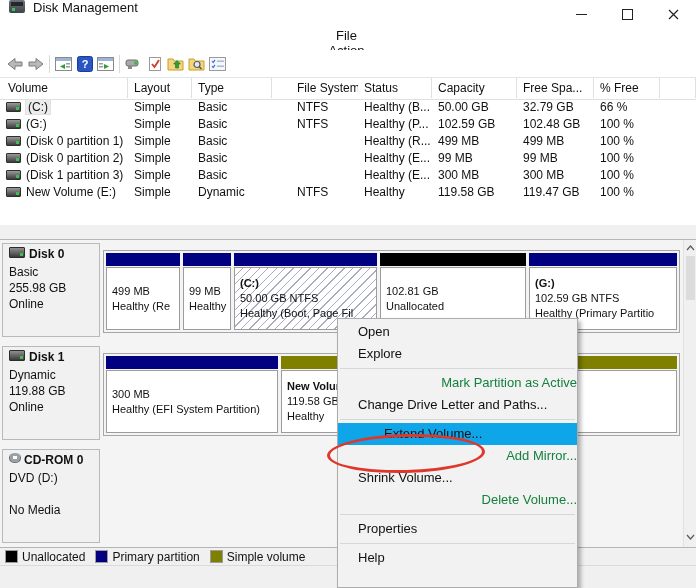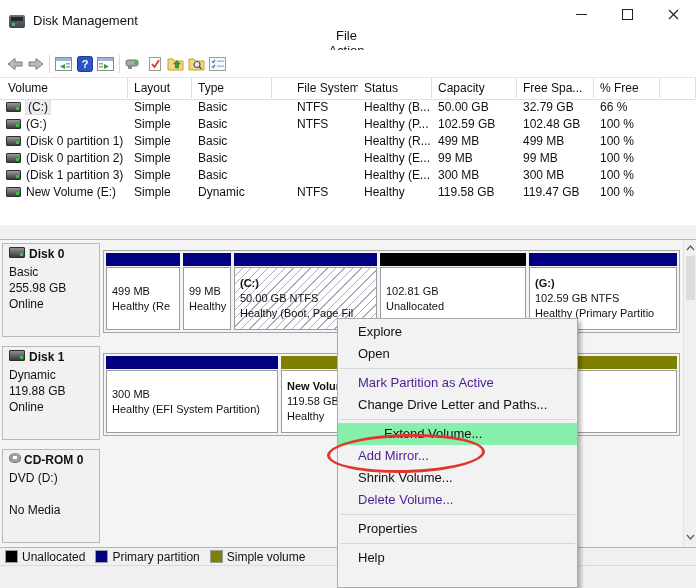--- a/index.html
+++ b/index.html
@@ -2,21 +2,21 @@
 <html><head>
 <meta charset="utf-8">
 <style>
   html,body{margin:0;padding:0;}
   .window{
     position:relative;width:696px;height:588px;background:#ffffff;
     font-family:"Liberation Sans","DejaVu Sans",sans-serif;color:#111;
     overflow:hidden;font-size:12px;
   }
   
-  .titlebar{position:absolute;left:0;top:0;width:696px;height:28px;background:#fff;display:flex;align-items:flex-end;}
+  .titlebar{position:absolute;left:0;top:0;width:696px;height:28px;background:#fff;display:flex;align-items:flex-start;}
   .app-icon{width:16px;height:13px;margin:0 8px 0 9px;position:relative;background:linear-gradient(#6d7278,#3f444b);border-radius:2px;}
   .app-icon:before{content:"";position:absolute;left:2px;top:2px;right:2px;height:4px;background:#23262b;}
   .app-icon:after{content:"";position:absolute;left:3px;bottom:2px;width:3px;height:3px;background:#3fbf4e;}
   .title-text{font-size:13px;}
   .win-controls{position:absolute;right:0;top:0;height:28px;display:flex;}
   .win-btn{width:46px;height:28px;display:flex;align-items:center;justify-content:center;}
   .glyph-min{width:11px;height:1px;background:#222;}
   .glyph-max{width:9px;height:9px;border:1px solid #222;}
   
   .menubar{position:absolute;left:0;top:28px;width:696px;height:22px;background:#fff;display:flex;align-items:center;padding-left:11px;box-sizing:border-box;flex-direction:column;}
@@ -65,22 +65,22 @@
   
   .legend{position:absolute;left:0;top:547px;width:696px;height:18px;background:#f0f0f0;border-top:1px solid #b5b5b5;box-sizing:border-box;display:flex;align-items:center;padding-left:6px;}
   .legend-item{display:flex;align-items:center;margin-right:11px;font-size:12px;}
   .legend-swatch{width:11px;height:11px;margin-right:5px;outline:1px solid rgba(0,0,0,.35);}
   
   .statusbar{position:absolute;left:0;top:565px;width:696px;height:23px;background:#f0f0f0;border-top:1px solid #dadada;box-sizing:border-box;}
   .status-div{position:absolute;left:505px;top:4px;width:1px;height:15px;background:#c9c9c9;}
   
   .ctx-menu{position:absolute;left:337px;top:318px;width:241px;height:270px;background:#f2f2f2;border:1px solid #acacac;box-sizing:border-box;box-shadow:3px 3px 4px rgba(0,0,0,.28);padding-top:2px;z-index:20;overflow:hidden;}
   .cm-item{height:22px;line-height:22px;font-size:13px;padding-left:20px;white-space:nowrap;}
-  .cm-item.disabled{color:#4c1d95;}
-  .cm-item.hl{background:#86efac;padding-left:46px;}
+  .cm-item.disabled{color:#15803d;text-align:right;}
+  .cm-item.hl{background:#0ea5e9;padding-left:46px;}
   .cm-sep{height:1px;background:#d7d7d7;margin:3px 2px;}
   
   .red-ellipse{position:absolute;left:327px;top:434px;width:152px;height:33px;border:3px solid #df372c;border-radius:50%;transform:rotate(-1.5deg);z-index:30;}
   svg{display:block;}
 </style>
 </head>
 <body>
 
 <div class="window">
 
@@ -383,22 +383,22 @@
       <span class="legend-swatch" style="background-color: rgb(127, 127, 0);"></span>
       <span>Simple volume</span>
     </div>
   </div>
 
   <div class="statusbar">
     <div class="status-div"></div>
   </div>
 
   <div class="ctx-menu">
+    <div class="cm-item">Open</div>
     <div class="cm-item">Explore</div>
-    <div class="cm-item">Open</div>
     <div class="cm-sep"></div>
     <div class="cm-item disabled">Mark Partition as Active</div>
     <div class="cm-item">Change Drive Letter and Paths...</div>
     <div class="cm-sep"></div>
     <div class="cm-item hl">Extend Volume...</div>
     <div class="cm-item disabled">Add Mirror...</div>
     <div class="cm-item">Shrink Volume...</div>
     <div class="cm-item disabled">Delete Volume...</div>
     <div class="cm-sep"></div>
     <div class="cm-item">Properties</div>

